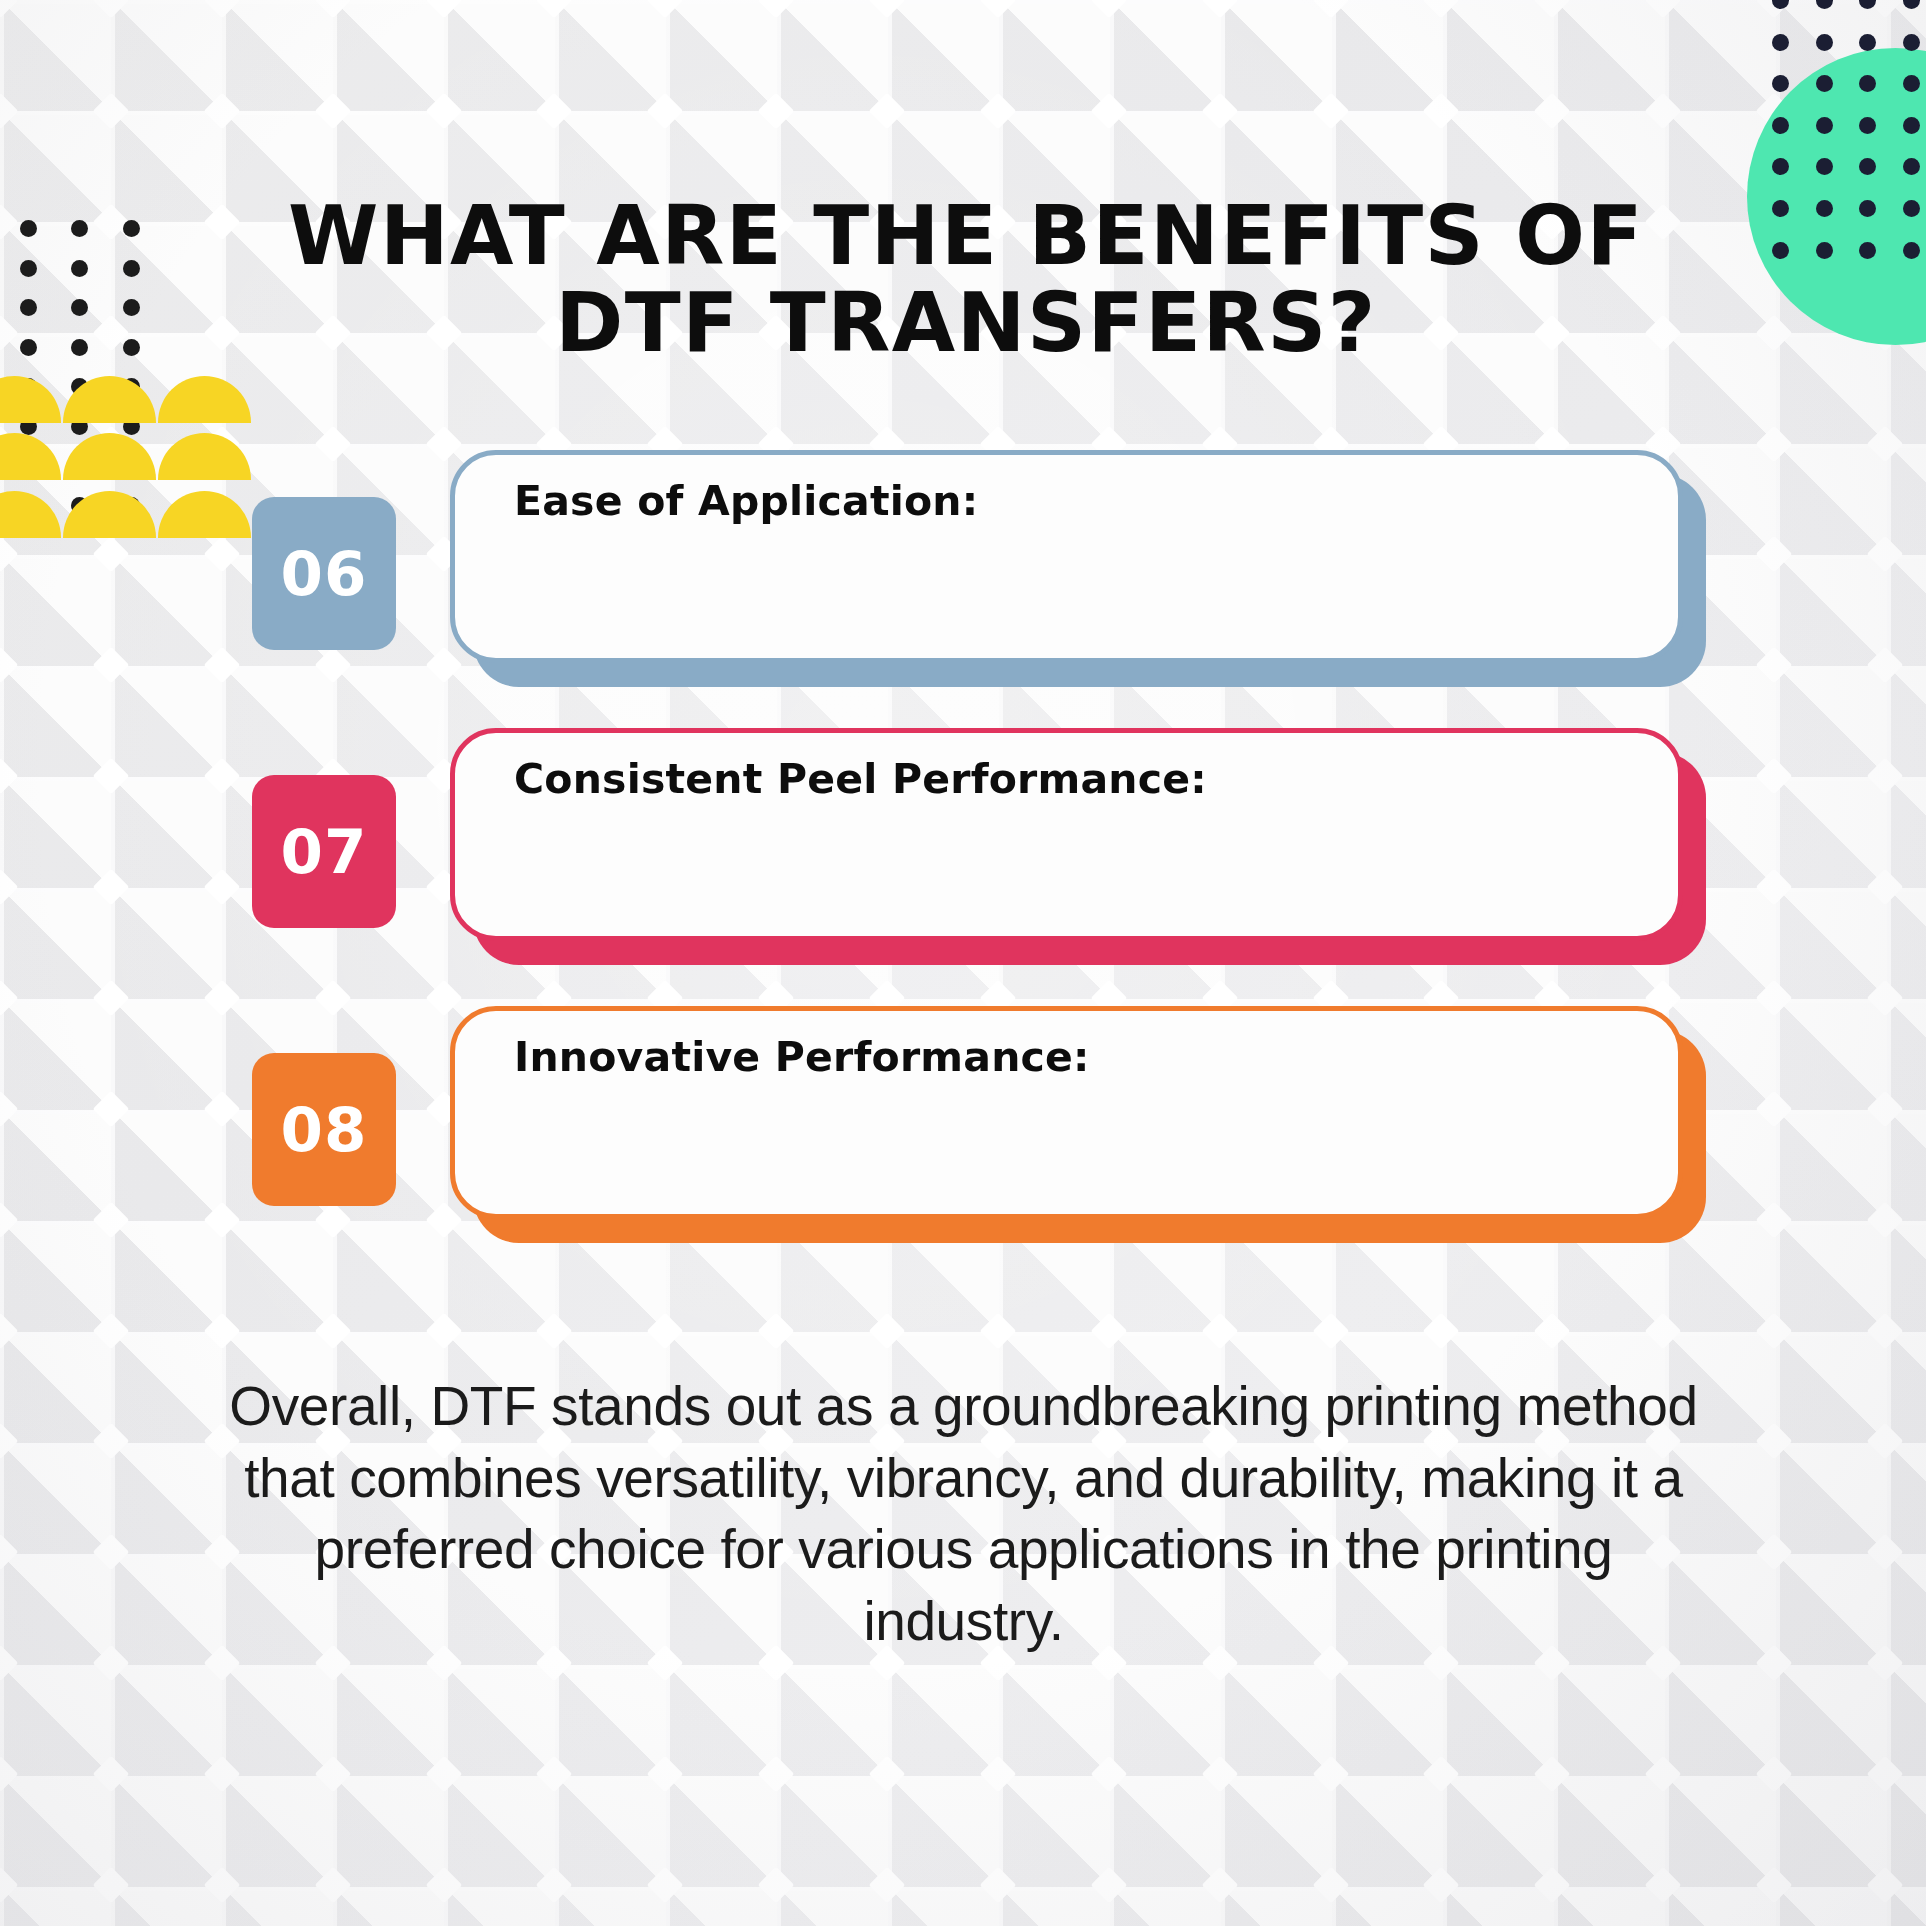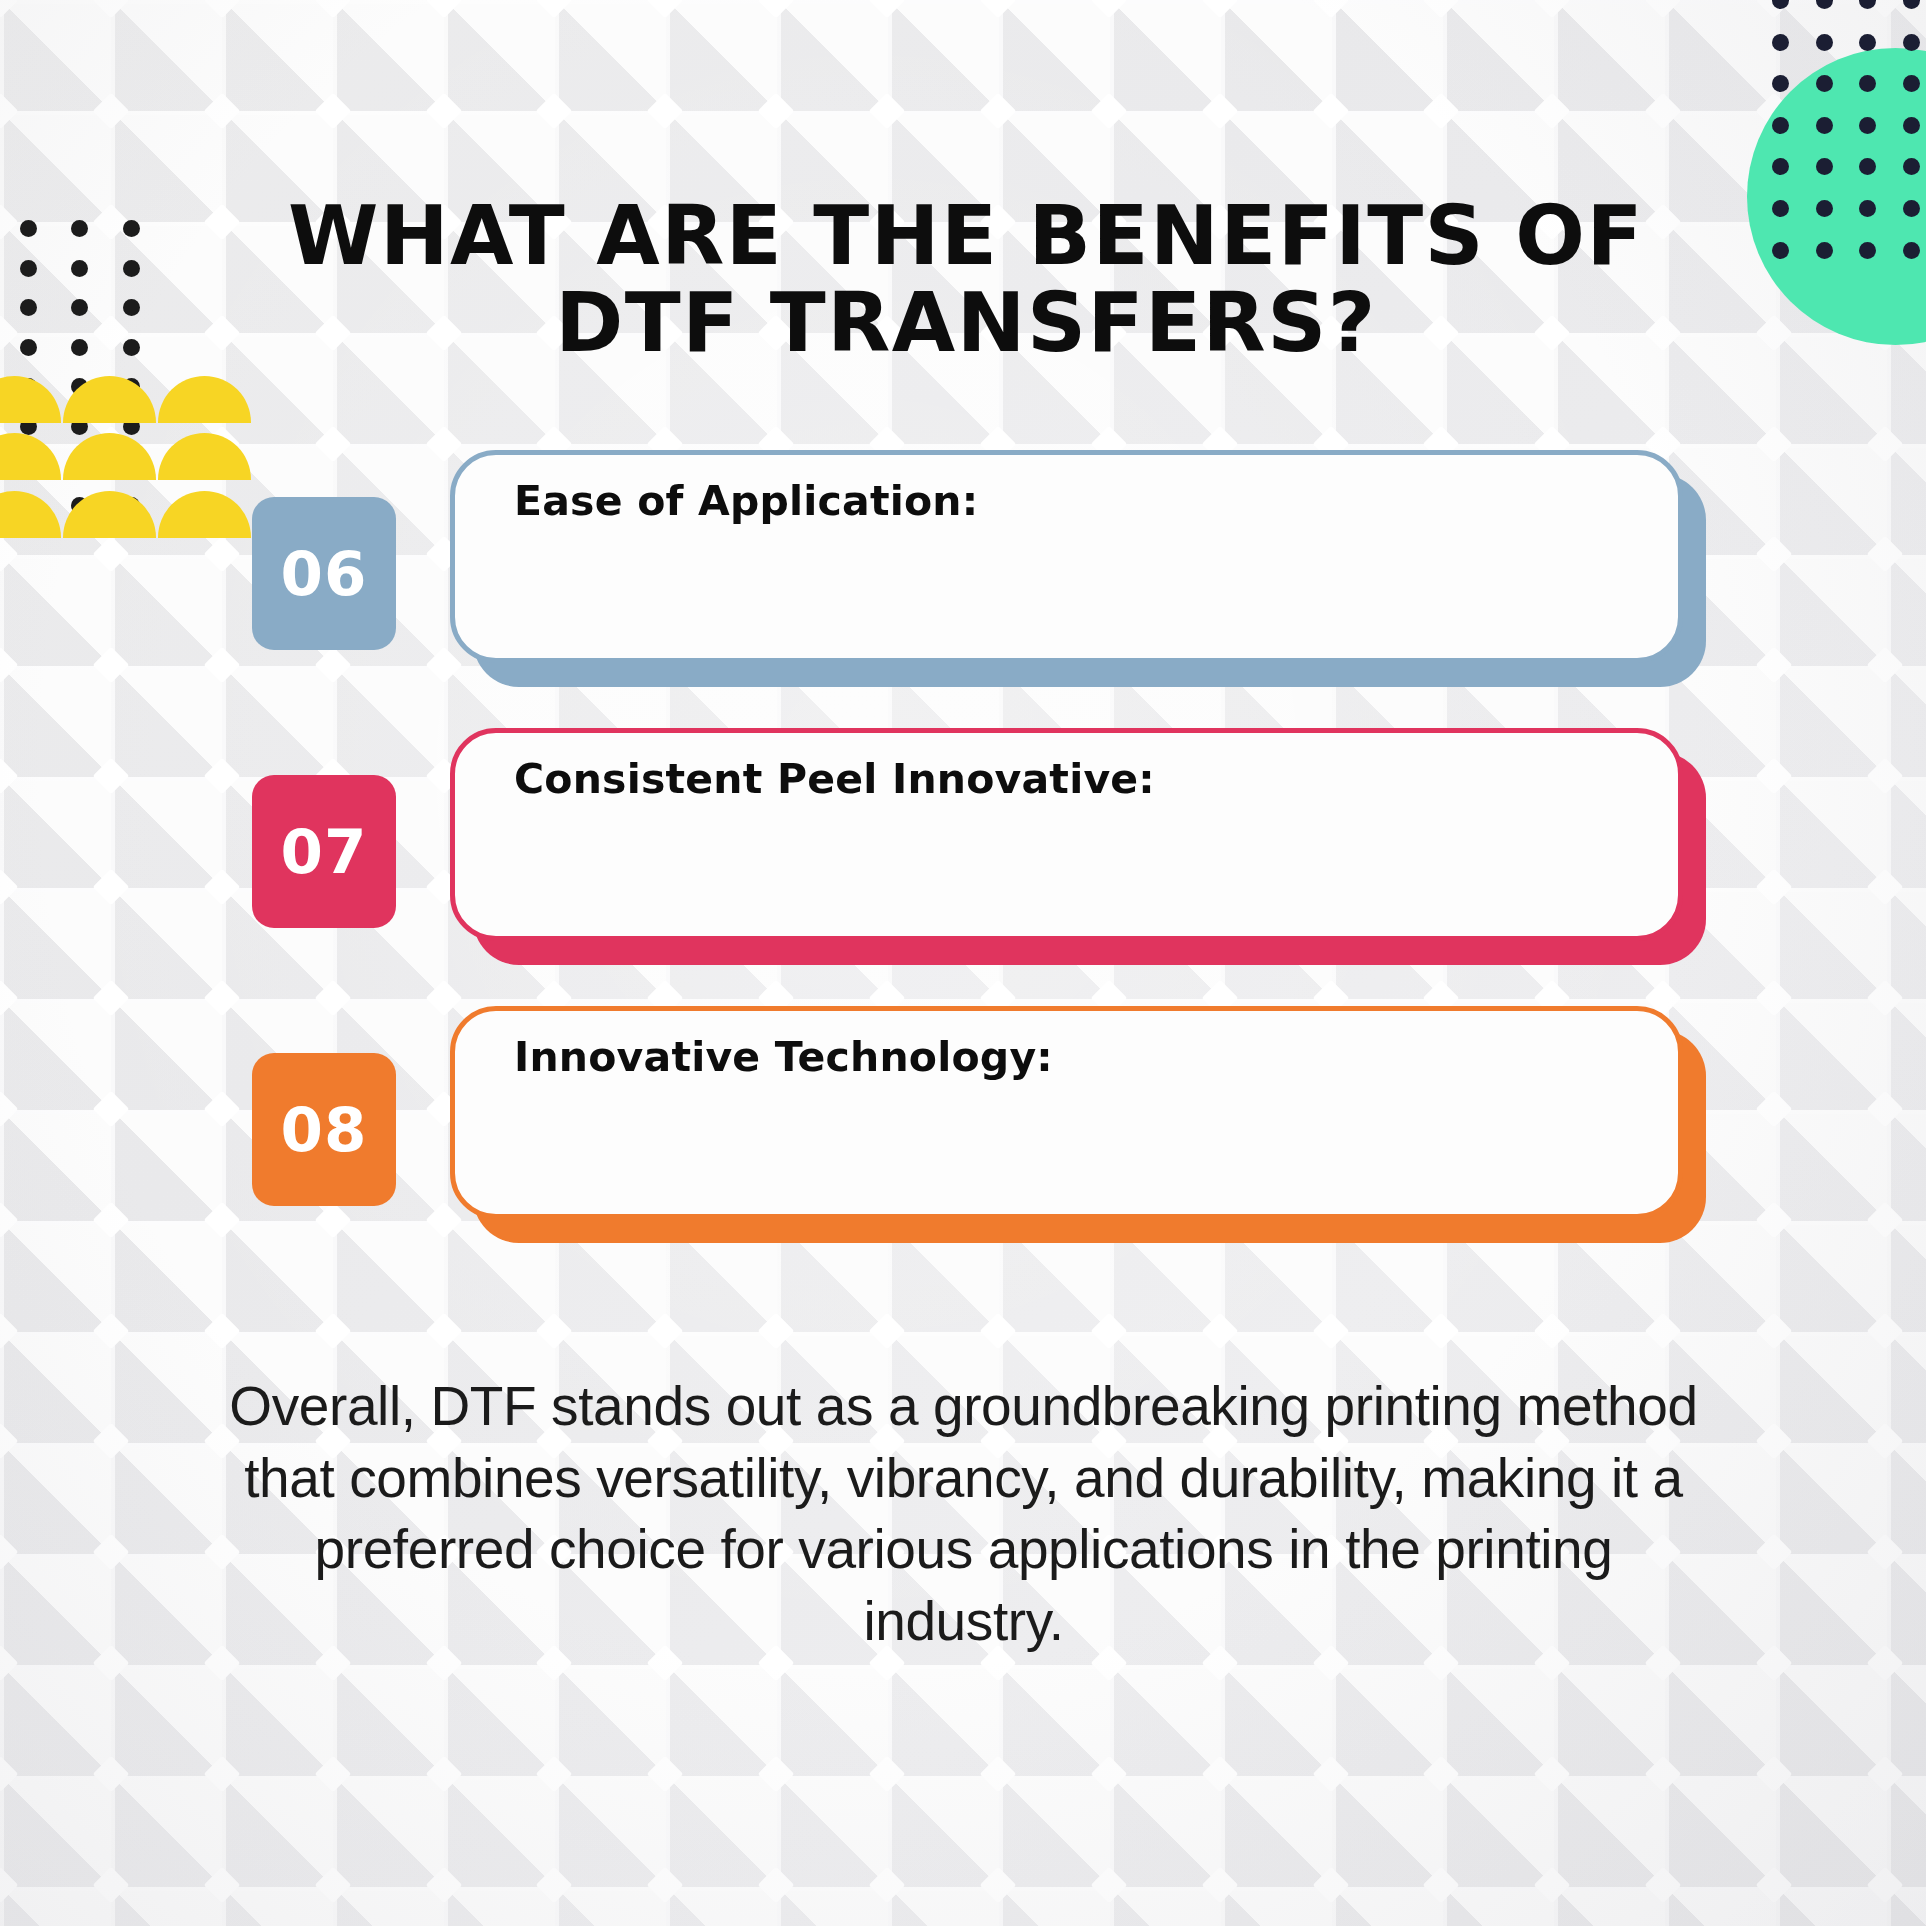--- a/index.html
+++ b/index.html
@@ -597,30 +597,30 @@
         <div class="card" style="border-color:#89abc6">
           <h3>Ease of Application:</h3>
         </div>
       </div>
       <div class="card-row">
         <div class="card-shadow" style="background:#e0345e"></div>
         <div class="badge" style="background:#e0345e">
           <span>07</span>
         </div>
         <div class="card" style="border-color:#e0345e">
-          <h3>Consistent Peel Innovative:</h3>
+          <h3>Consistent Peel Performance:</h3>
         </div>
       </div>
       <div class="card-row">
         <div class="card-shadow" style="background:#f07b2d"></div>
         <div class="badge" style="background:#f07b2d">
           <span>08</span>
         </div>
         <div class="card" style="border-color:#f07b2d">
-          <h3>Innovative Technology:</h3>
+          <h3>Innovative Performance:</h3>
         </div>
       </div>
     </div>
 
   <p class="closing">Overall, DTF stands out as a groundbreaking printing method that combines versatility, vibrancy, and durability, making it a preferred choice for various applications in the printing industry.</p>
 
 </div>
 
 
 </body></html>

